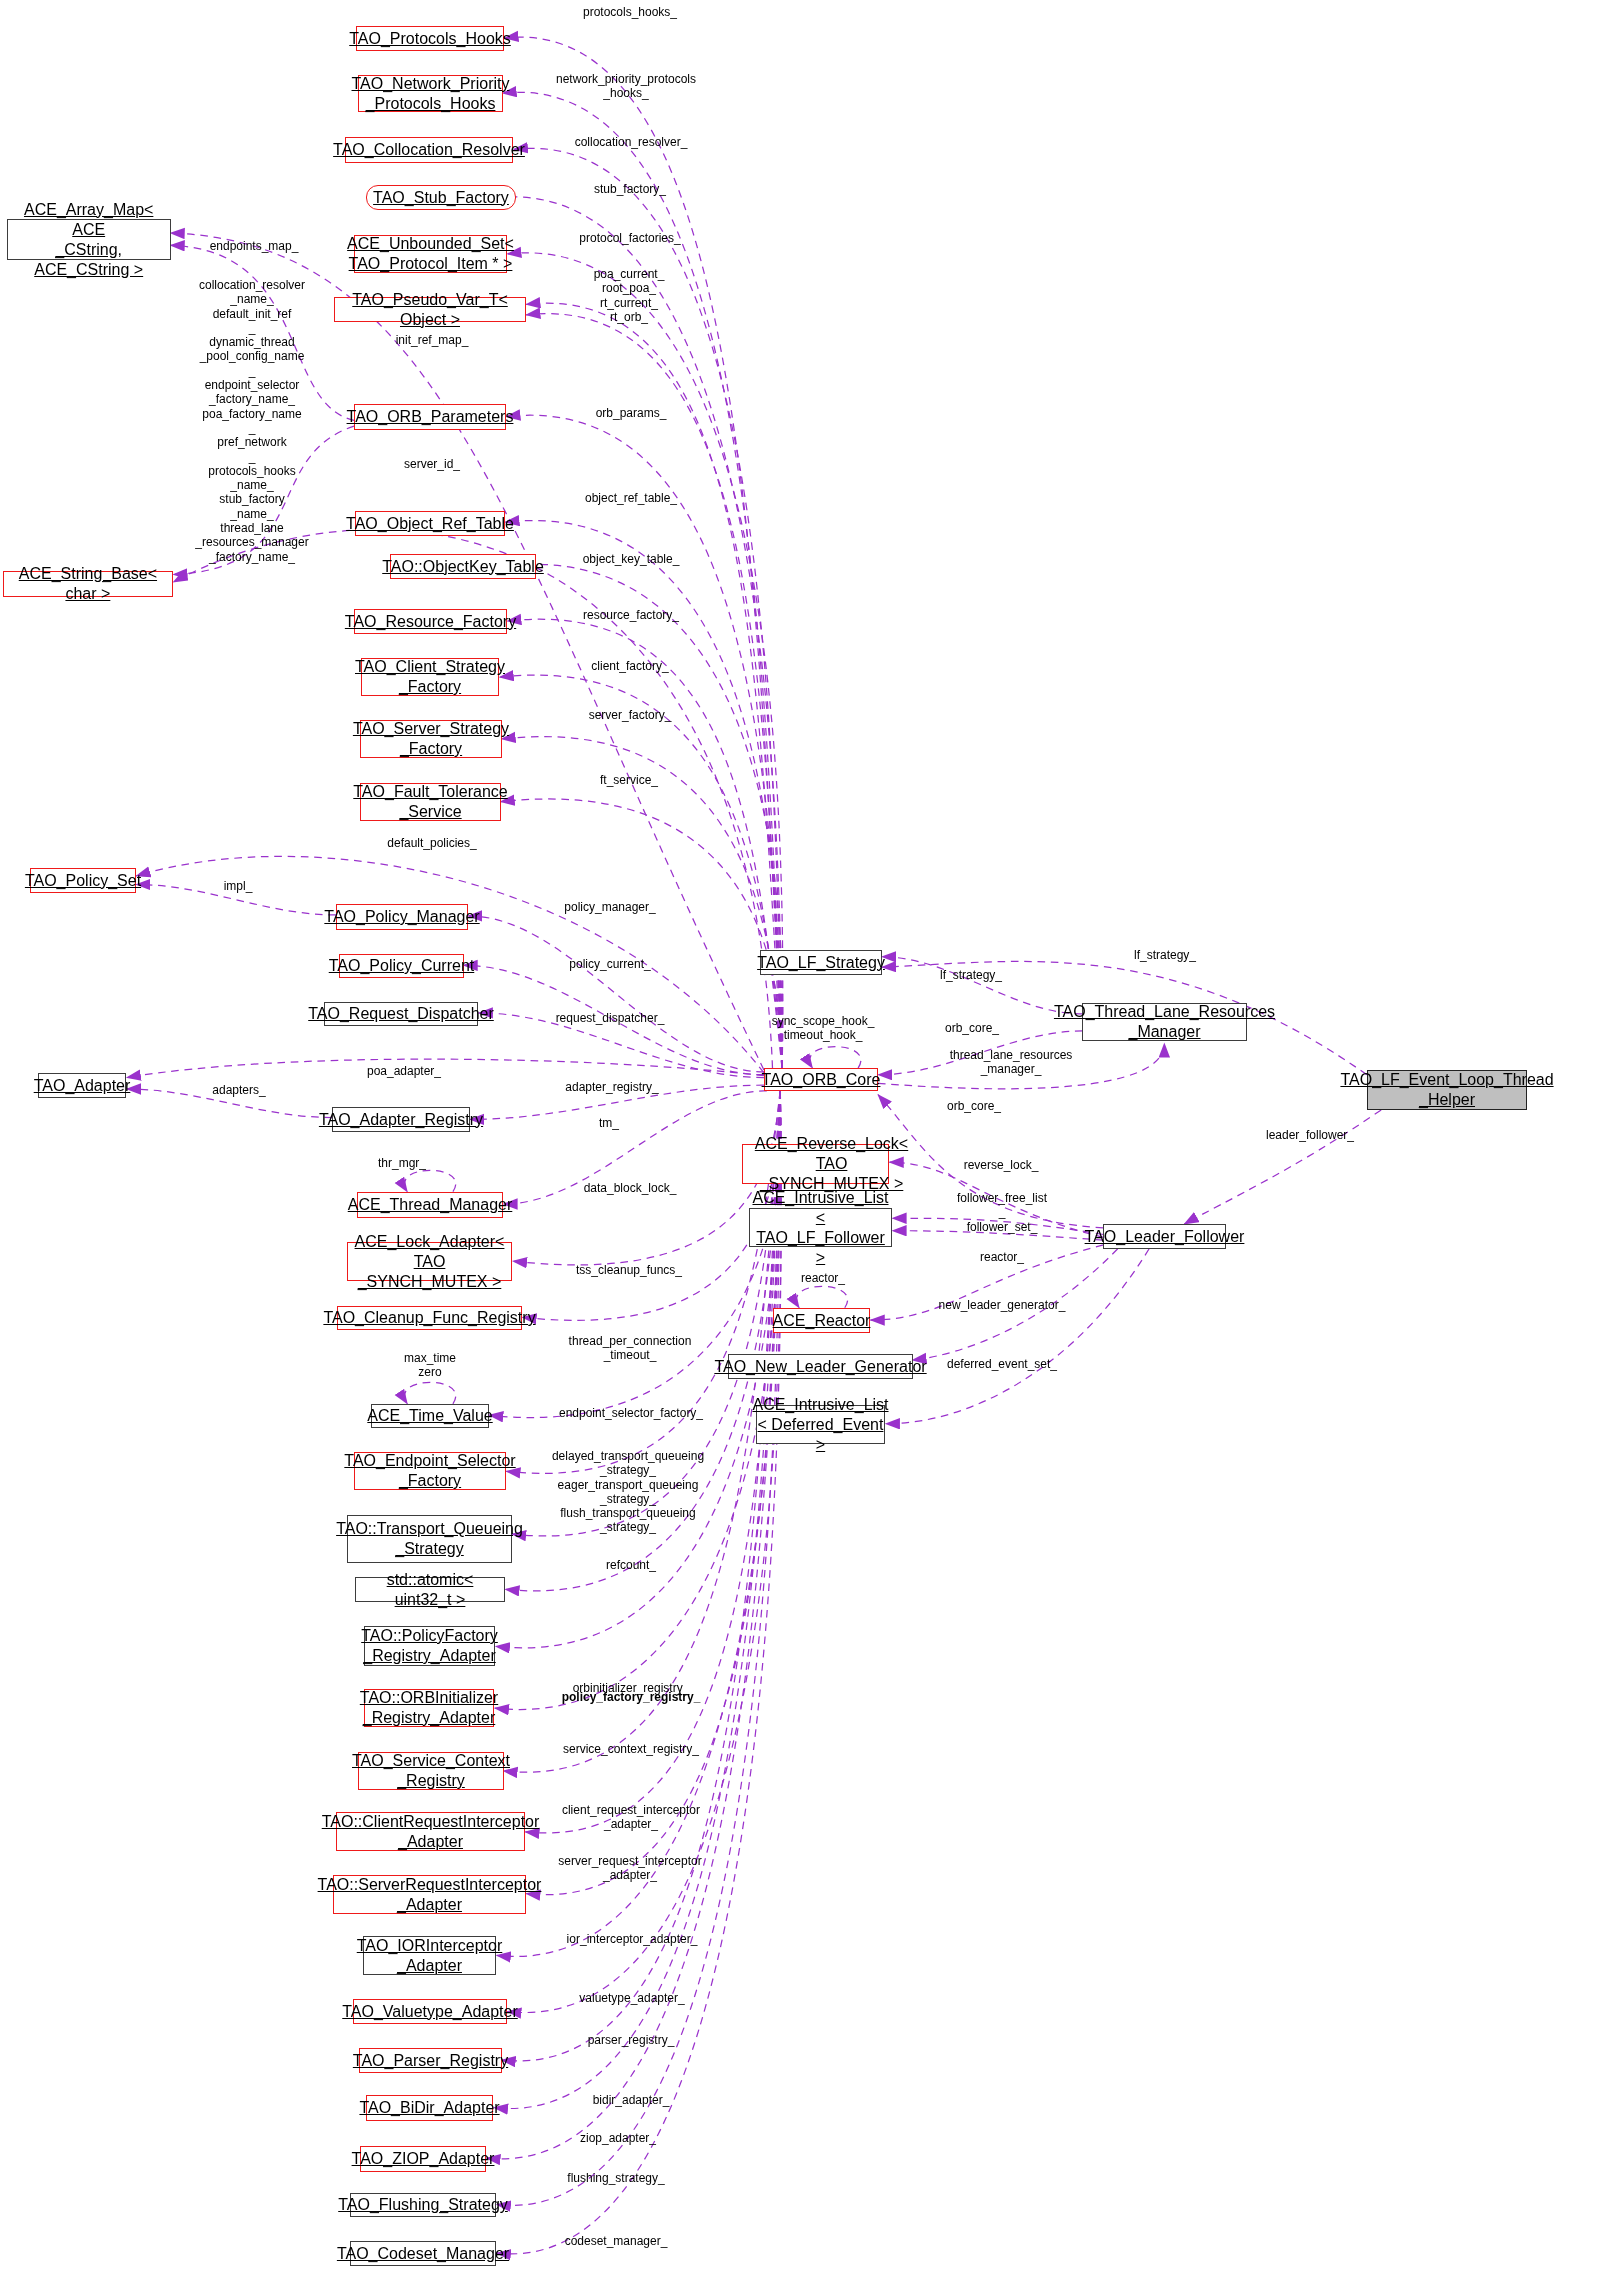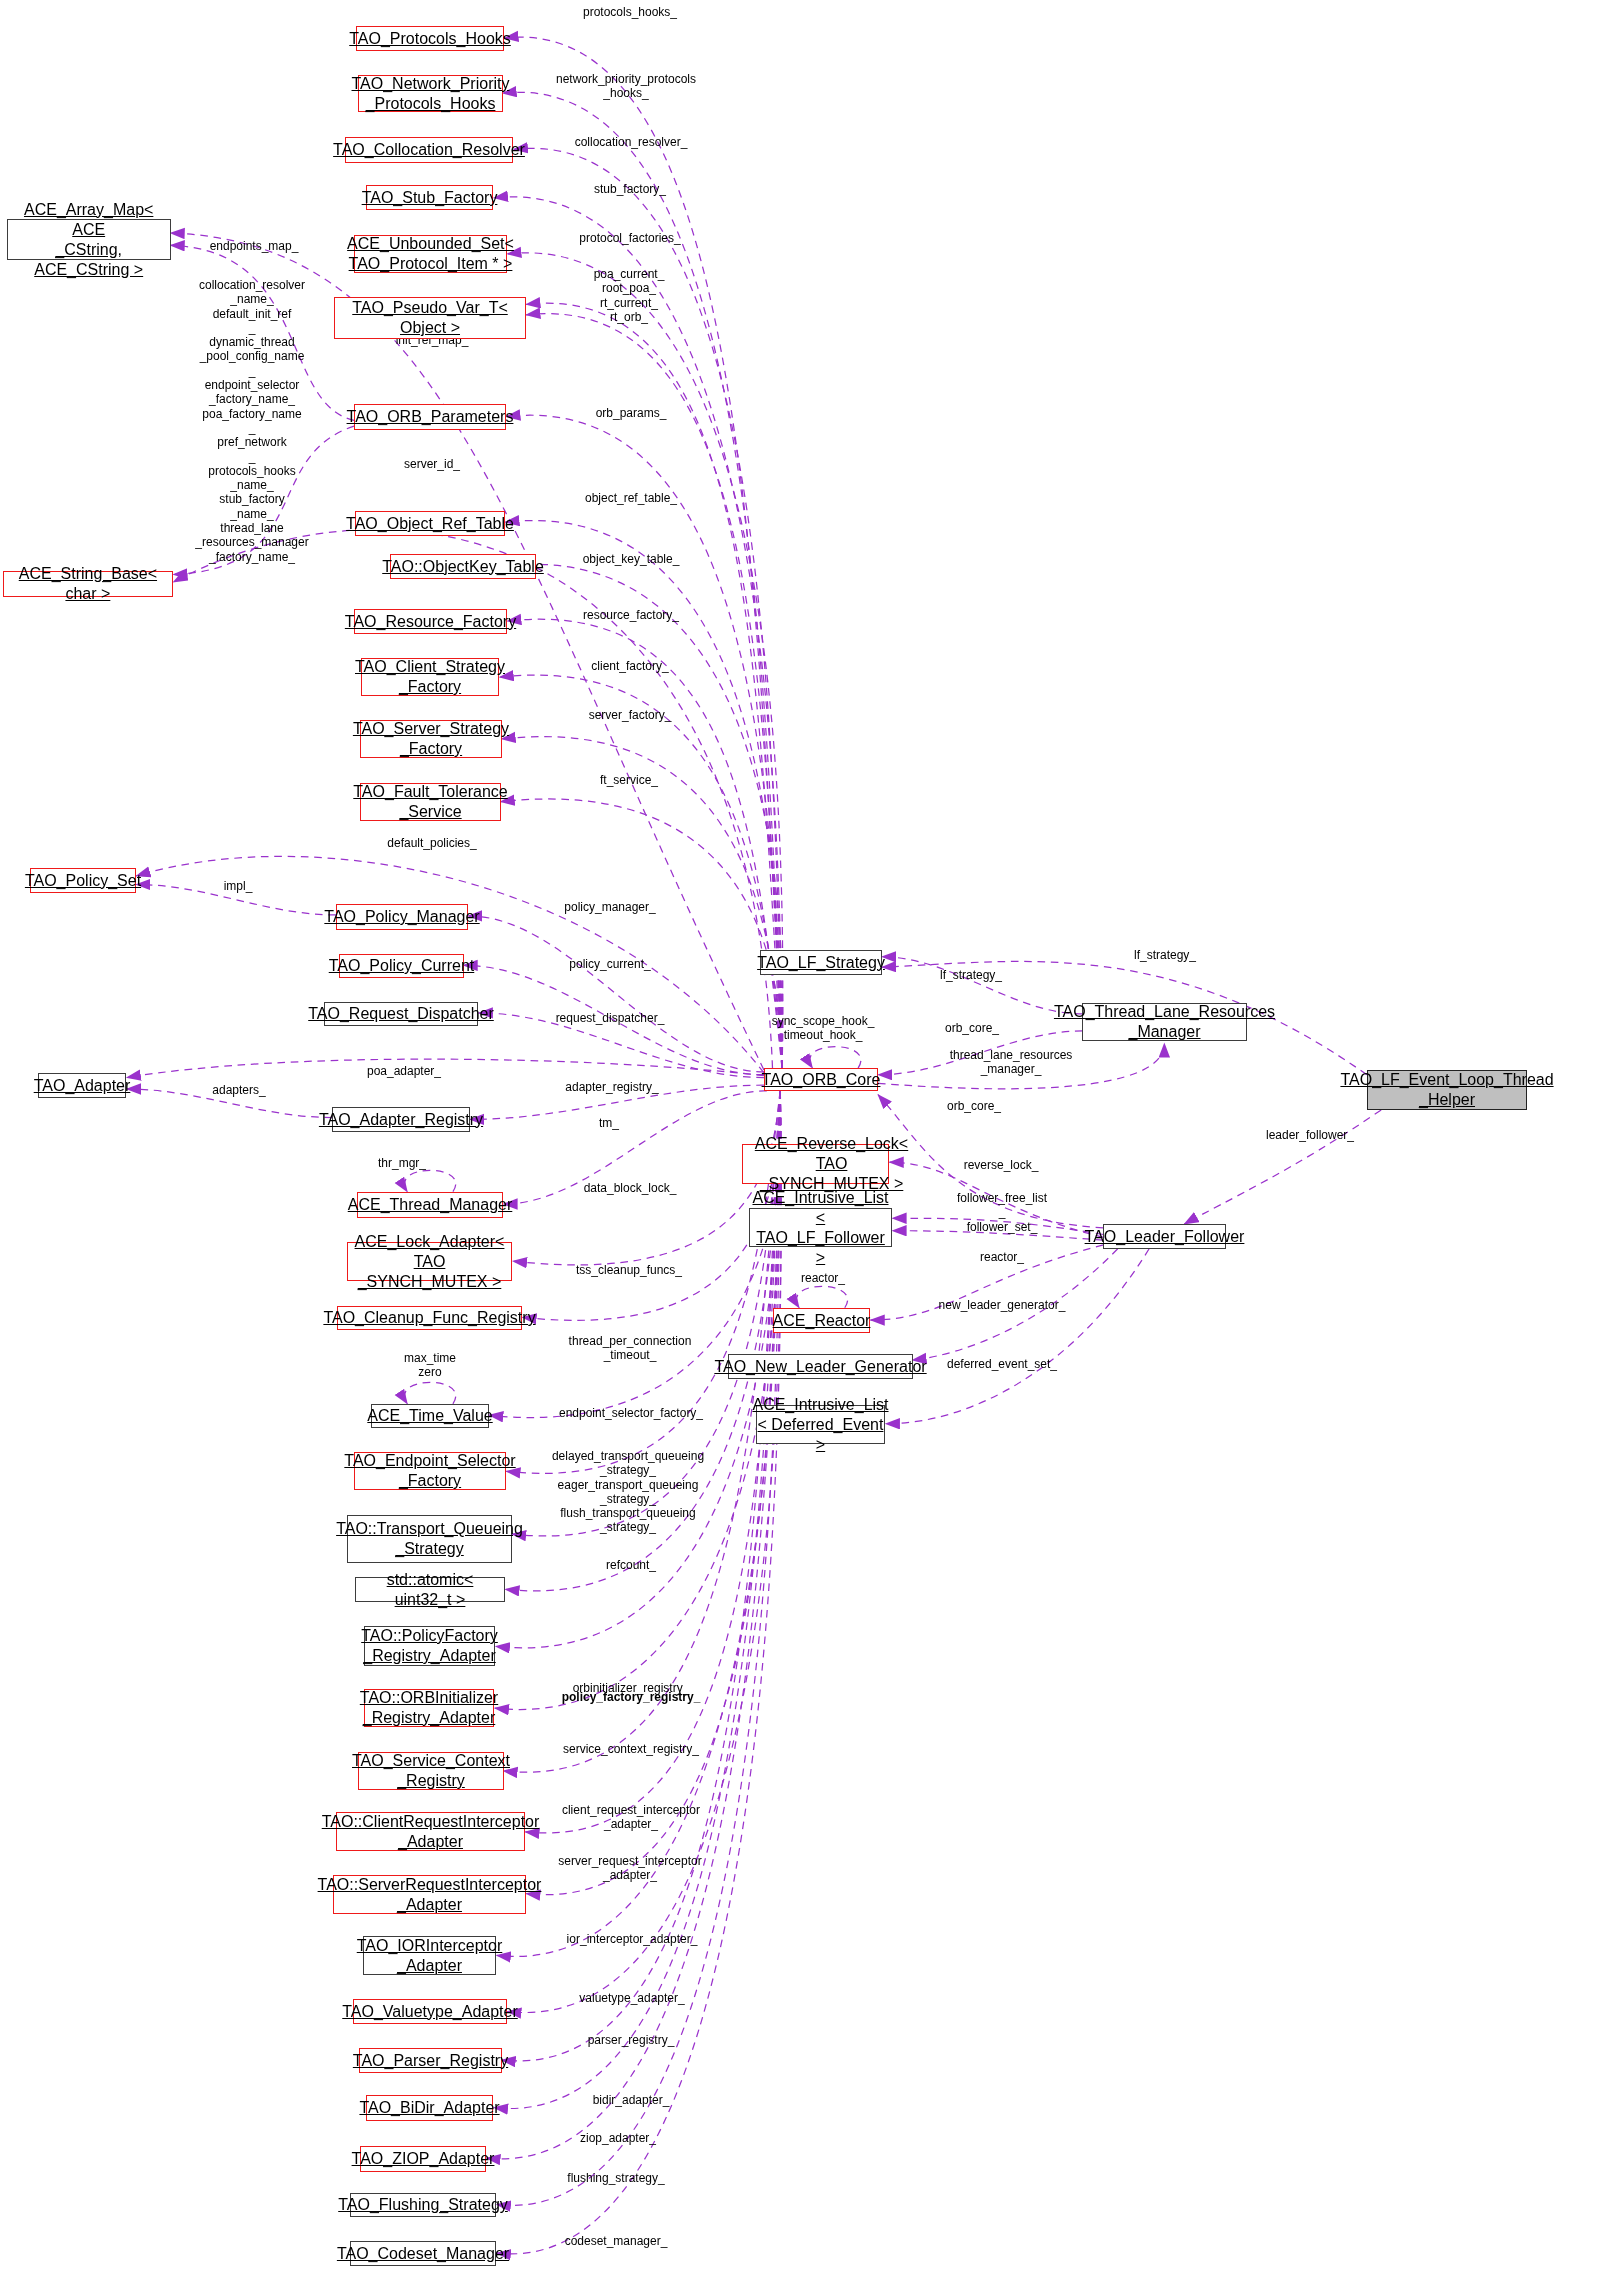--- a/index.html
+++ b/index.html
@@ -110,24 +110,24 @@
     </svg>
 <div class="box dark" style="left: 6.7px; top: 219px; width: 164px; height: 41px;"><span>ACE_Array_Map&lt; ACE
 _CString, ACE_CString &gt;</span></div>
     <div class="box red" style="left: 2.9px; top: 571px; width: 170px; height: 26px;"><span>ACE_String_Base&lt; char &gt;</span></div>
     <div class="box red" style="left: 30px; top: 868px; width: 106px; height: 25px;"><span>TAO_Policy_Set</span></div>
     <div class="box dark" style="left: 38px; top: 1073px; width: 88px; height: 25px;"><span>TAO_Adapter</span></div>
     <div class="box red" style="left: 356px; top: 26px; width: 148px; height: 25px;"><span>TAO_Protocols_Hooks</span></div>
     <div class="box red" style="left: 358px; top: 75px; width: 145px; height: 37px;"><span>TAO_Network_Priority
 _Protocols_Hooks</span></div>
     <div class="box red" style="left: 345px; top: 137px; width: 168px; height: 26px;"><span>TAO_Collocation_Resolver</span></div>
-    <div class="box red" style="left: 366px; top: 185px; width: 127px; height: 25px;"><span>TAO_Stub_Factory</span></div>
+    <div class="box red" style="left: 366px; top: 185px; width: 150px; height: 25px; border-radius: 12px;"><span>TAO_Stub_Factory</span></div>
     <div class="box red" style="left: 354px; top: 235px; width: 153px; height: 38px;"><span>ACE_Unbounded_Set&lt;
 TAO_Protocol_Item * &gt;</span></div>
-    <div class="box red" style="left: 334px; top: 297px; width: 192px; height: 42px;"><span>TAO_Pseudo_Var_T&lt; Object &gt;</span></div>
+    <div class="box red" style="left: 334px; top: 297px; width: 192px; height: 25px;"><span>TAO_Pseudo_Var_T&lt; Object &gt;</span></div>
     <div class="box red" style="left: 354px; top: 404px; width: 152px; height: 26px;"><span>TAO_ORB_Parameters</span></div>
     <div class="box red" style="left: 355px; top: 511px; width: 150px; height: 25px;"><span>TAO_Object_Ref_Table</span></div>
     <div class="box red" style="left: 357px; top: 554px; width: 146px; height: 25px; margin-left: 33px;"><span>TAO::ObjectKey_Table</span></div>
     <div class="box red" style="left: 354px; top: 609px; width: 153px; height: 25px;"><span>TAO_Resource_Factory</span></div>
     <div class="box red" style="left: 361px; top: 658px; width: 138px; height: 38px;"><span>TAO_Client_Strategy
 _Factory</span></div>
     <div class="box red" style="left: 360px; top: 720px; width: 142px; height: 38px;"><span>TAO_Server_Strategy
 _Factory</span></div>
     <div class="box red" style="left: 360px; top: 783px; width: 141px; height: 38px;"><span>TAO_Fault_Tolerance
 _Service</span></div>

